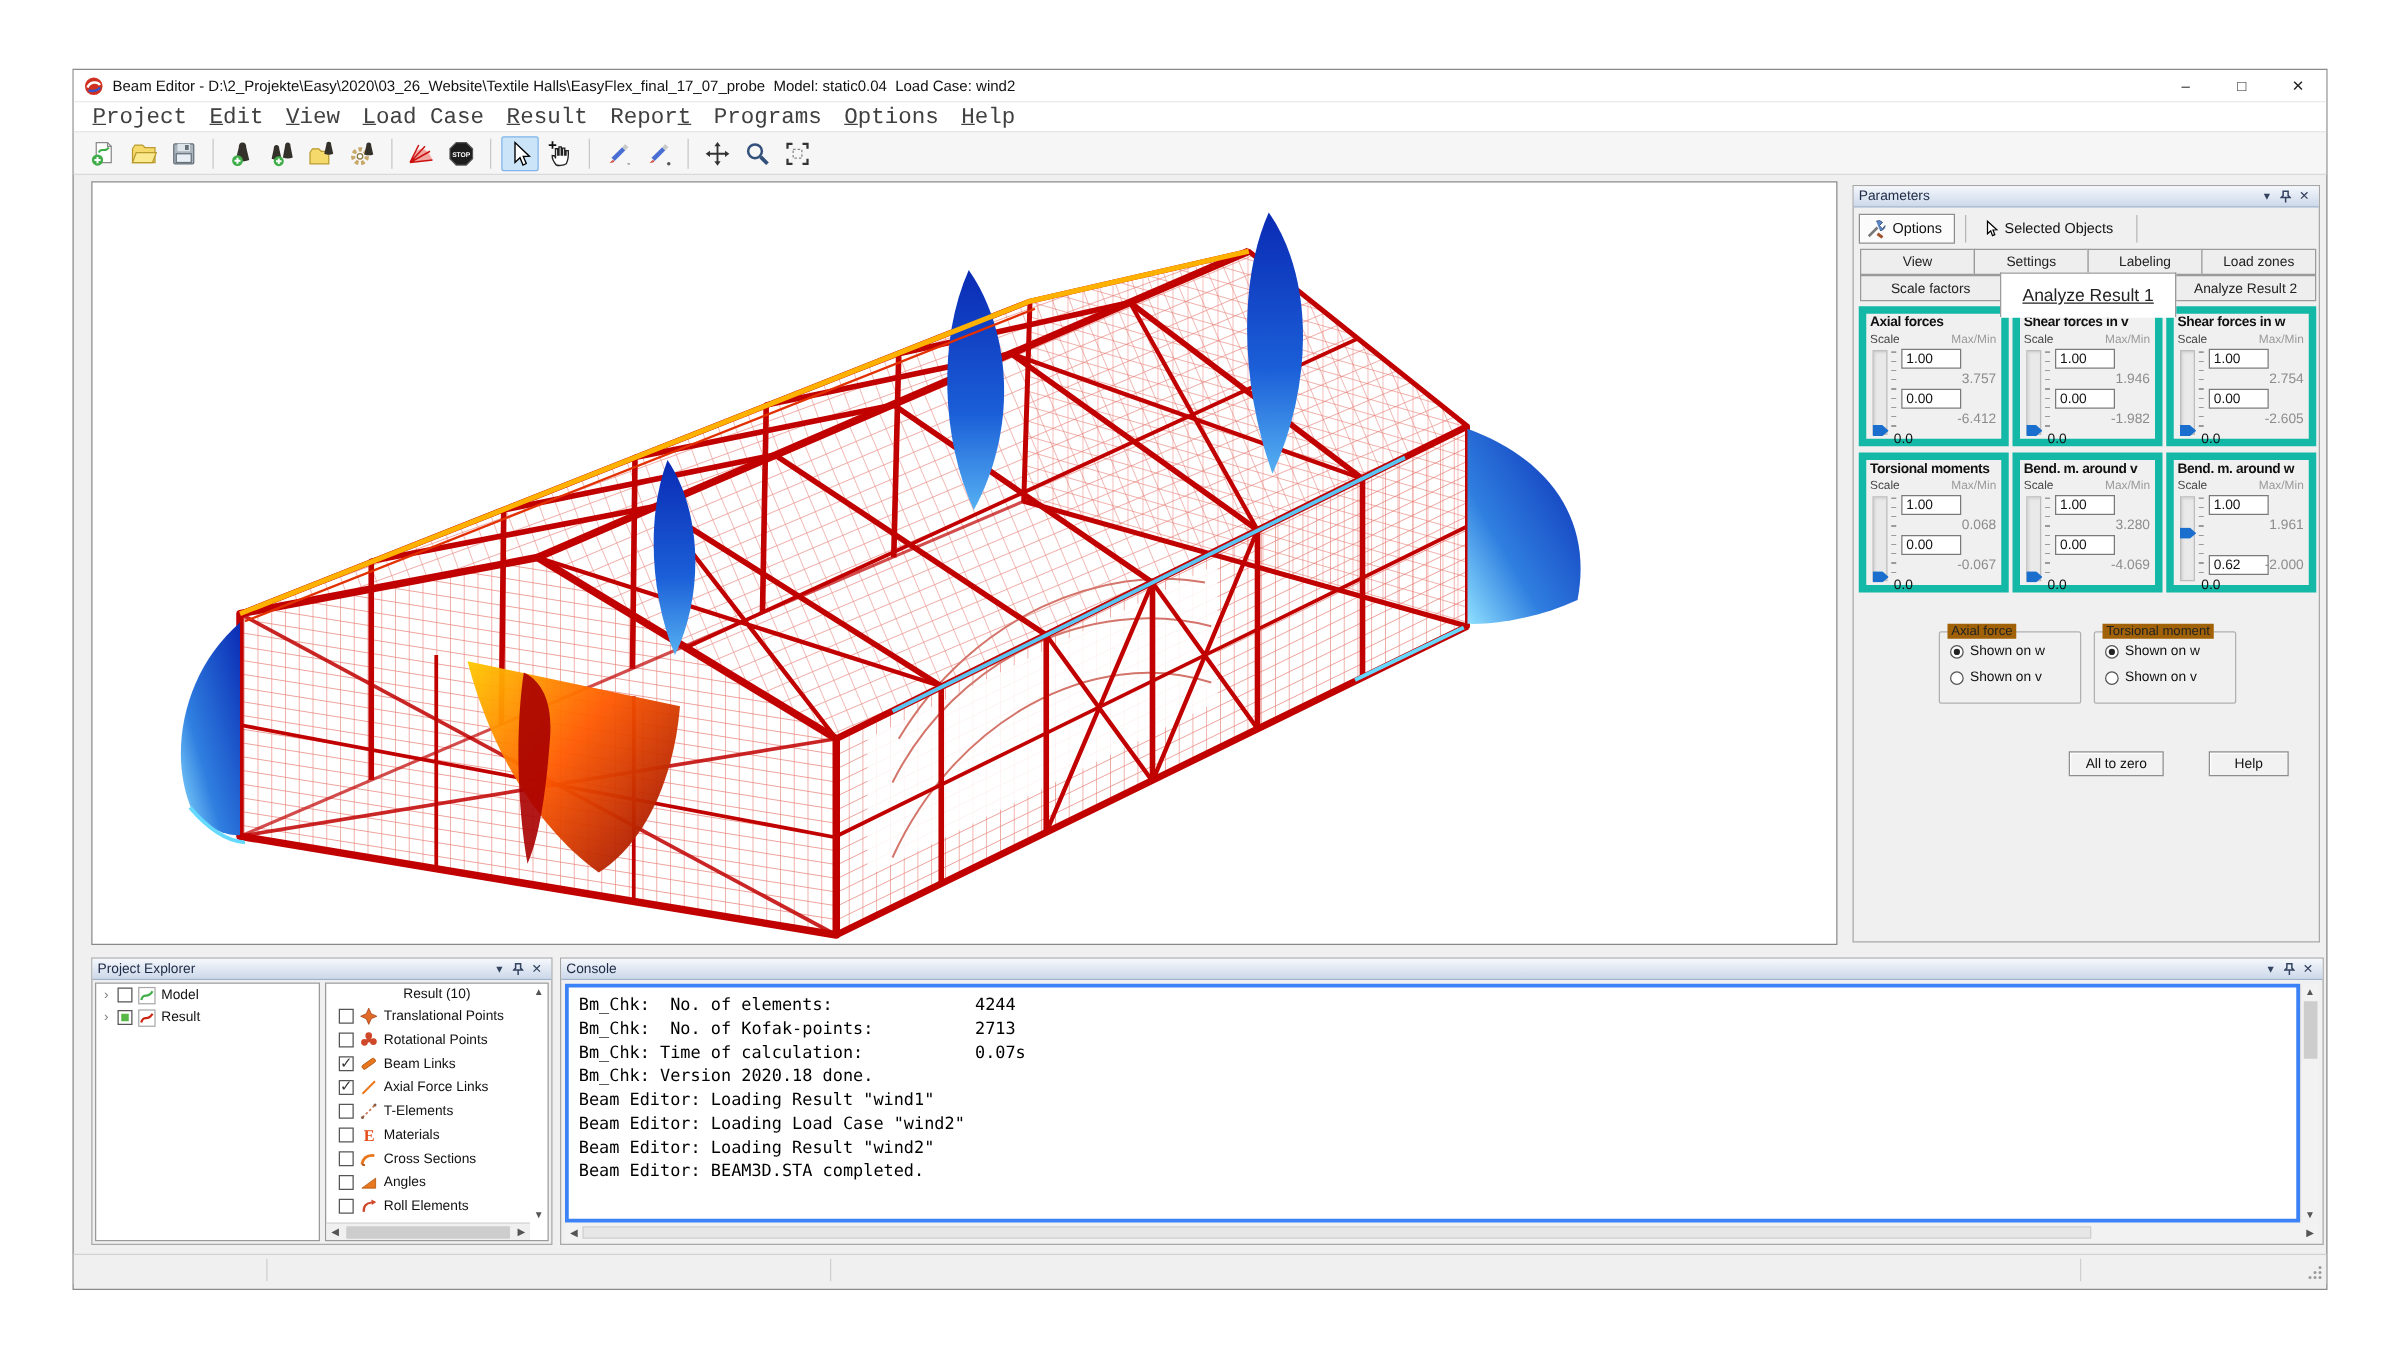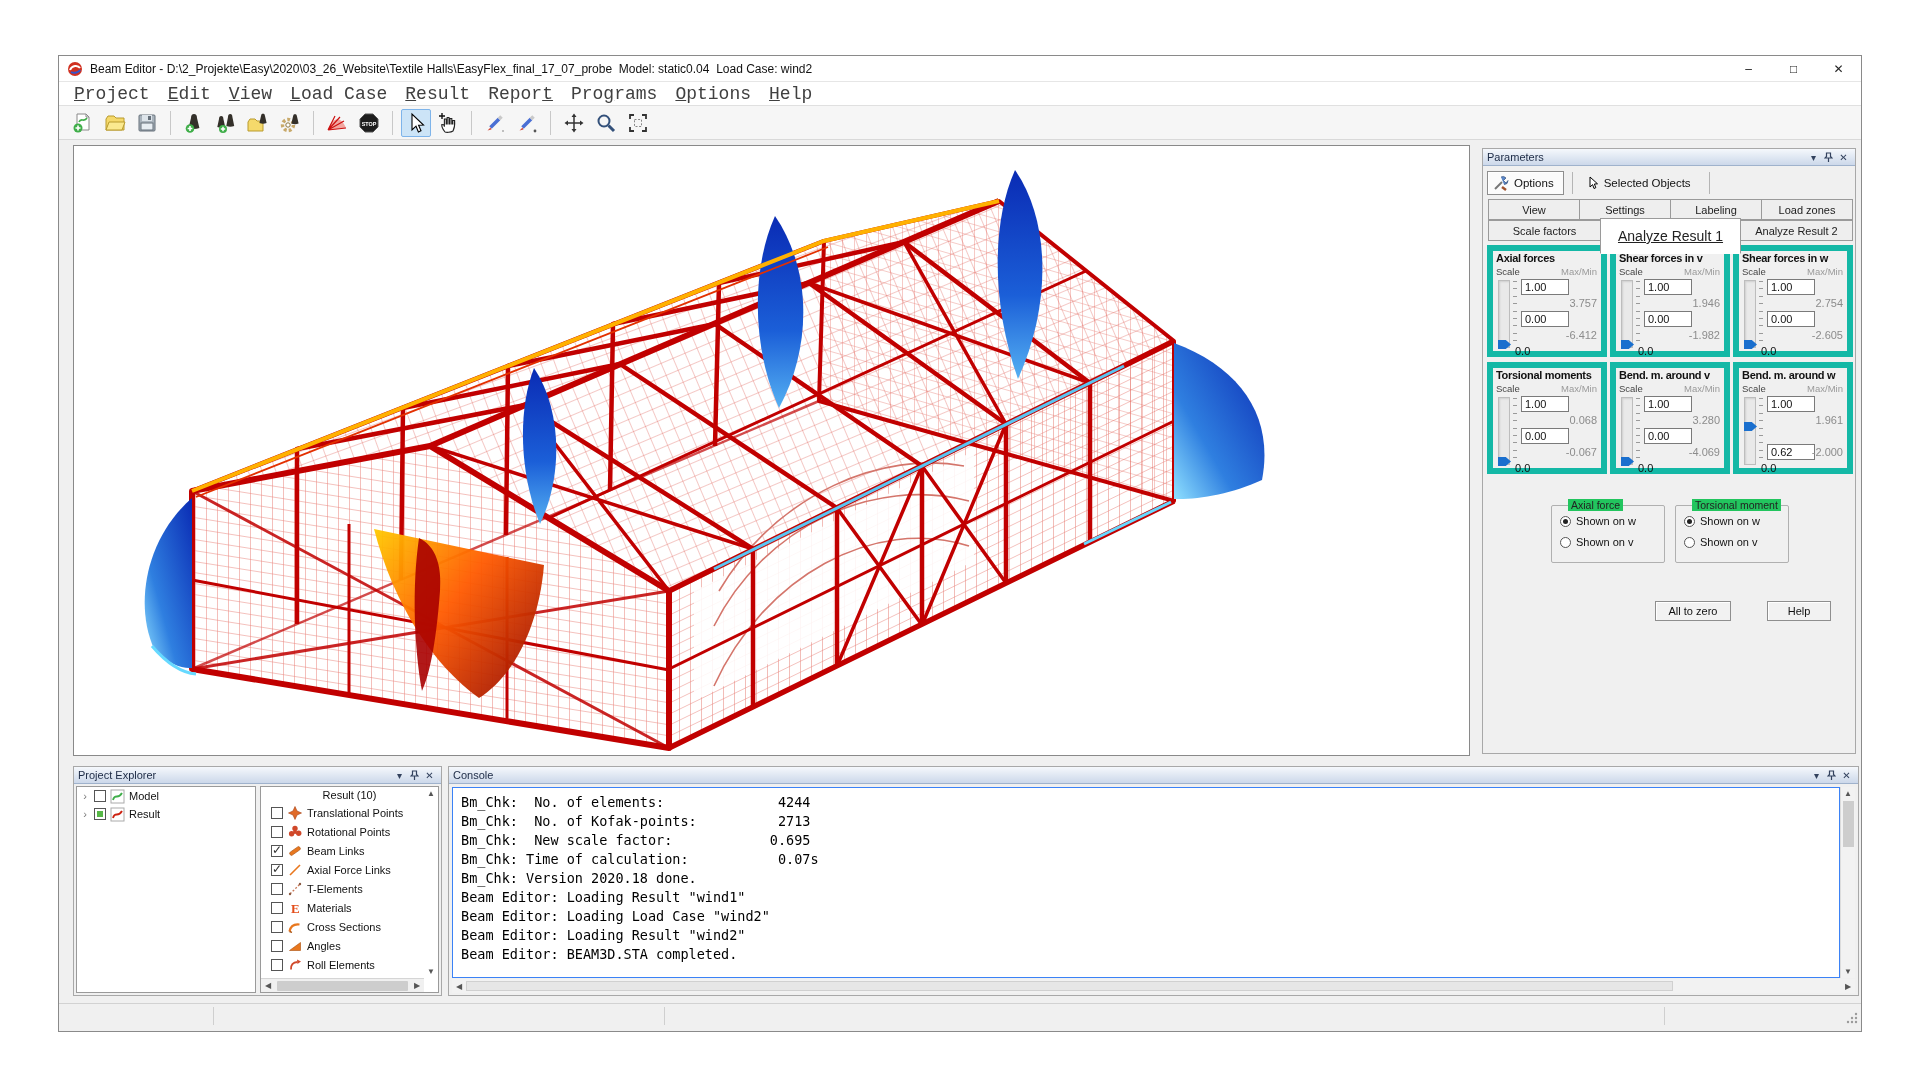--- a/index.html
+++ b/index.html
@@ -53,21 +53,21 @@
   .pg-track { position:absolute; left:5px; top:29px; width:12px; height:68px; background:#e9e9e9; border:1px solid #bdbdbd; box-shadow:inset 1px 1px 2px #cfcfcf; }
   .pg-thumb { position:absolute; left:5px; width:13px; height:9px; background:#1a6fce; clip-path:polygon(0 0,60% 0,100% 50%,60% 100%,0 100%); }
   .pg-ticks { position:absolute; left:20px; top:30px; width:4px; height:66px; background:repeating-linear-gradient(#9a9a9a 0 1px, transparent 1px 7.4px); }
   .pg-input { position:absolute; left:28px; width:48px; height:16px; font-size:11px; font-family:"Liberation Sans",sans-serif; padding:0 3px; border:1px solid #7a7a7a; background:#fff; color:#111; }
   .pg-max { position:absolute; right:4px; top:46px; font-size:11px; color:#8c8c8c; }
   .pg-min { position:absolute; right:4px; top:78px; font-size:11px; color:#8c8c8c; }
   .pg-zero { position:absolute; left:22px; top:94px; font-size:11px; color:#111; }
 
   .pradios { position:absolute; left:0; top:350px; width:374px; display:flex; justify-content:center; gap:10px; }
   .fieldset { position:relative; width:114px; height:58px; border:1px solid #b0b0b0; border-radius:2px; margin-top:6px; }
-  .legend { position:absolute; left:16px; top:-7px; background:#22c55e; padding:0 3px; font-size:10.5px; color:#222; white-space:nowrap; }
+  .legend { position:absolute; left:6px; top:-7px; background:#a16207; padding:0 3px; font-size:10.5px; color:#222; white-space:nowrap; }
   .radio-row { display:flex; align-items:center; gap:5px; margin:9px 0 0 8px; }
   .radio { width:11px; height:11px; border-radius:50%; border:1px solid #555; background:#fff; position:relative; }
   .radio.checked::after { content:""; position:absolute; left:2px; top:2px; width:5px; height:5px; border-radius:50%; background:#222; }
   .radio-label { font-size:11px; color:#111; white-space:nowrap; }
 
   .pbuttons { position:absolute; left:0; top:452px; width:374px; height:22px; }
   .pbtn { position:absolute; height:20px; background:#f2f2f2; border:1px solid #8e8e8e; box-shadow:inset 1px 1px 0 #ffffff; font-size:11px; color:#111; display:flex; align-items:center; justify-content:center; }
 
   
   .pexp { left:14px; top:710px; width:369px; height:230px; }
@@ -84,21 +84,21 @@
   .pe-list-header { height:16px; display:flex; align-items:center; justify-content:center; font-size:11px; color:#111; }
   .list-row { display:flex; align-items:center; gap:5px; height:19px; padding-left:10px; }
   .vscroll-mini { position:absolute; right:0; top:0; bottom:0; width:14px; display:flex; flex-direction:column; justify-content:space-between; align-items:center; padding:2px 0; }
   .scroll-arrow { font-size:8px; color:#555; }
   .hscroll { position:absolute; left:0; right:0; bottom:0; height:14px; background:#f0f0f0; border-top:1px solid #d5d5d5; display:flex; align-items:center; }
   .hs-arrow { width:14px; text-align:center; font-size:8px; color:#555; }
   .hs-thumb { height:10px; background:#cdcdcd; border-radius:1px; }
 
   
   .consolep { left:389px; top:710px; width:1411px; height:230px; }
-  .con-body { position:absolute; left:3px; top:20px; right:3px; bottom:17px; background:#ffffff; border:1px solid #3b82f6; padding:5px 0 0 8px; overflow:hidden; }
+  .con-body { position:absolute; left:3px; top:20px; right:3px; bottom:17px; background:#ffffff; border:3px solid #3b82f6; padding:5px 0 0 8px; overflow:hidden; }
   .con-line { font-family:"DejaVu Sans Mono",monospace; font-size:13.5px; line-height:19px; color:#000; white-space:pre; }
   .con-vscroll { position:absolute; right:3px; top:20px; bottom:17px; width:15px; background:#f2f2f2; border-left:1px solid #dcdcdc; display:flex; flex-direction:column; align-items:center; }
   .con-vthumb { width:11px; height:46px; background:#cdcdcd; margin-top:3px; }
   .con-hscroll { position:absolute; left:3px; right:3px; bottom:2px; height:14px; background:#f2f2f2; display:flex; align-items:center; }
   .con-hthumb { height:10px; width:86%; background:#e6e6e6; border:1px solid #d0d0d0; }
 
   
   .statusbar { position:absolute; left:0; bottom:4px; width:100%; height:24px; background:#f0f0f0; border-top:1px solid #d2d2d2; }
   .sb-div { position:absolute; top:3px; width:1px; height:18px; background:#cfcfcf; }
   .grip { position:absolute; right:2px; bottom:2px; width:14px; height:14px; }
@@ -619,21 +619,20 @@
       <span class="ph-btn">
           <svg width="9" height="11" viewBox="0 0 9 11">
             <path d="M2.5,1 h4 v3.5 l1.5,1.5 h-7 l1.5,-1.5 z M4.5,6 v4" stroke="#33425e" fill="none" stroke-width="1.2"></path>
           </svg>
         </span>
       <span class="ph-btn">✕</span>
     </div>
     <div class="con-body" style="right:18px;">
       <div class="con-line">Bm_Chk:  No. of elements:              4244</div>
       <div class="con-line">Bm_Chk:  No. of Kofak-points:          2713</div>
-      <div class="con-line">Bm_Chk:  New scale factor:            0.695</div>
       <div class="con-line">Bm_Chk: Time of calculation:           0.07s</div>
       <div class="con-line">Bm_Chk: Version 2020.18 done.</div>
       <div class="con-line">Beam Editor: Loading Result "wind1"</div>
       <div class="con-line">Beam Editor: Loading Load Case "wind2"</div>
       <div class="con-line">Beam Editor: Loading Result "wind2"</div>
       <div class="con-line">Beam Editor: BEAM3D.STA completed.</div>
     </div>
     <div class="con-vscroll">
       <span class="scroll-arrow" style="margin-top:2px;">▲</span>
       <div class="con-vthumb"></div>

